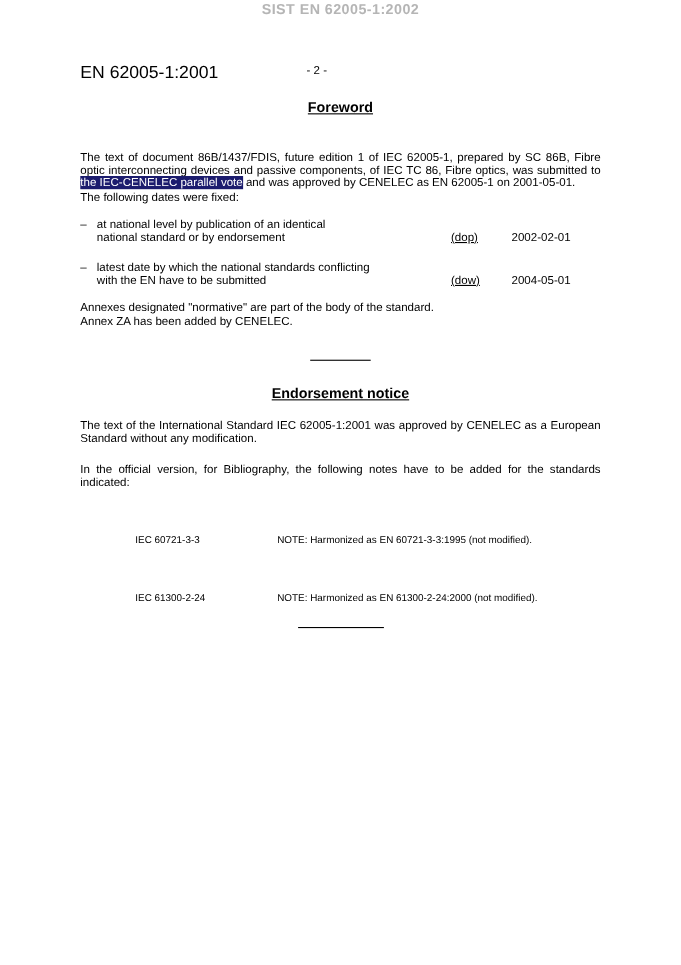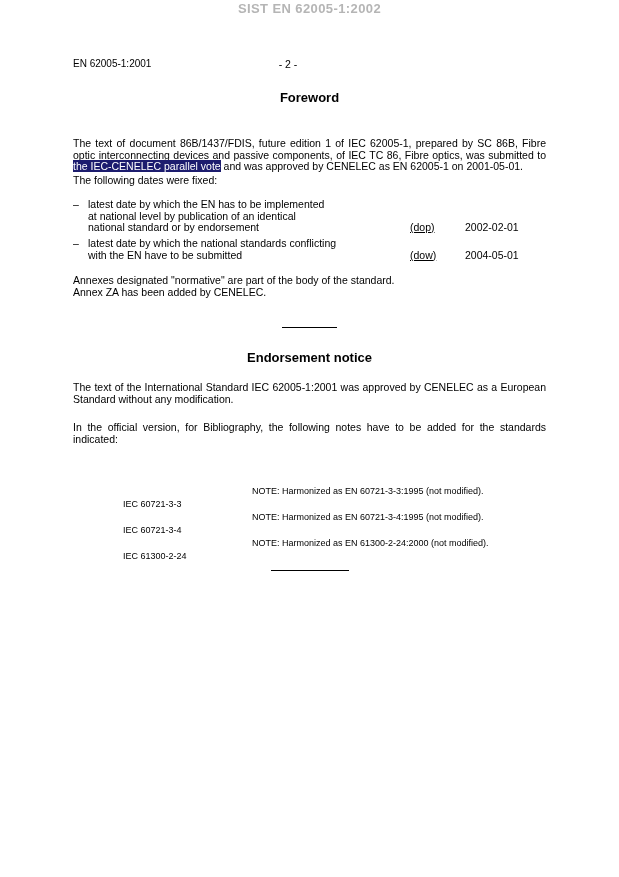--- a/index.html
+++ b/index.html
@@ -21,37 +21,38 @@
     text-align: center;
     font-size: 13px;
     font-weight: bold;
     color: #b5b5b5;
     letter-spacing: 0.4px;
   }
   .header-left {
     position: absolute;
     top: 58px;
     left: 73px;
-    font-size: 10px;
+    font-size: 16px;
   }
   .header-center {
     position: absolute;
     top: 58px;
     left: 73px;
     width: 430px;
     text-align: center;
     font-size: 10.5px;
   }
   .section-title {
     position: absolute;
     left: 73px;
     width: 473px;
     text-align: center;
     font-size: 13px;
     font-weight: bold;
+    text-decoration: underline;
   }
   .block {
     position: absolute;
     left: 73px;
     width: 473px;
   }
   .body-text {
     font-size: 10.5px;
     line-height: 11.5px;
   }
@@ -95,21 +96,21 @@
   .rule-1 { top: 327px; left: 282px; width: 55px; }
   .rule-2 { top: 570px; left: 271px; width: 78px; }
   .note-row {
     position: absolute;
     left: 73px;
     width: 473px;
     height: 12px;
     font-size: 9px;
     line-height: 11px;
   }
-  .note-std { position: absolute; left: 50px; top: 13px; }
+  .note-std { position: absolute; left: 50px; top: 0; }
   .note-text { position: absolute; left: 179px; top: 0; }
 </style>
 </head>
 <body>
 
 <div class="page">
 
   <div class="watermark">SIST EN 62005-1:2002</div>
 
   <div class="header-left">EN 62005-1:2001</div>
@@ -117,21 +118,20 @@
 
   <div class="section-title" style="top:90px">Foreword</div>
 
   <p class="block body-text just" style="top:138px"><span>The text of document 86B/1437/FDIS, future edition 1 of IEC 62005-1, prepared by SC 86B, Fibre optic interconnecting devices and passive components, of IEC TC 86, Fibre optics, was submitted to </span><span class="hl">the IEC-CENELEC parallel vote</span><span> and was approved by CENELEC as EN 62005-1 on 2001-05-01.</span></p>
 
   <div class="block body-text" style="top:175px">The following dates were fixed:</div>
 
   <div class="list-item" style="top:199px">
     <span class="dash">–</span>
     <div class="item-lines">
-      <div>latest date by which the EN has to be implemented</div>
       <div>at national level by publication of an identical</div>
       <div>national standard or by endorsement</div>
     </div>
     <span class="date-code">(dop)</span>
     <span class="date-value">2002-02-01</span>
   </div>
 
   <div class="list-item" style="top:238px">
     <span class="dash">–</span>
     <div class="item-lines">
@@ -152,24 +152,20 @@
   <div class="section-title" style="top:350px">Endorsement notice</div>
 
   <p class="block body-text just" style="top:382px">The text of the International Standard IEC 62005-1:2001 was approved by CENELEC as a European Standard without any modification.</p>
 
   <p class="block body-text just" style="top:422px">In the official version, for Bibliography, the following notes have to be added for the standards indicated:</p>
 
   <div class="note-row" style="top:486px">
     <span class="note-std">IEC 60721-3-3</span>
     <span class="note-text">NOTE: Harmonized as EN 60721-3-3:1995 (not modified).</span>
   </div>
-  <div class="note-row" style="top:512px">
-    <span class="note-std">IEC 60721-3-4</span>
-    <span class="note-text">NOTE: Harmonized as EN 60721-3-4:1995 (not modified).</span>
-  </div>
   <div class="note-row" style="top:538px">
     <span class="note-std">IEC 61300-2-24</span>
     <span class="note-text">NOTE: Harmonized as EN 61300-2-24:2000 (not modified).</span>
   </div>
 
   <div class="rule rule-2"></div>
 
 </div>
 
 </body></html>

